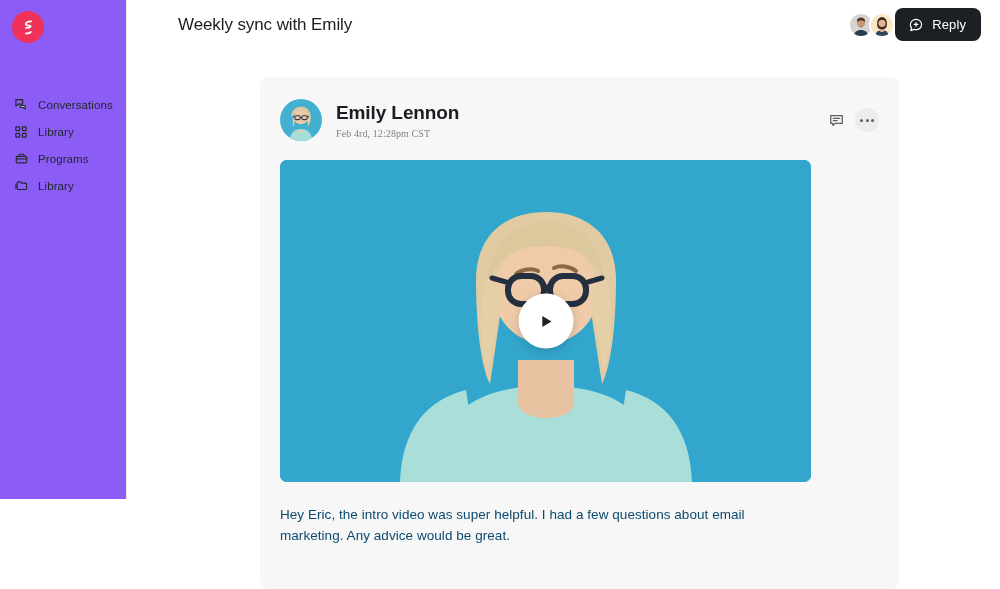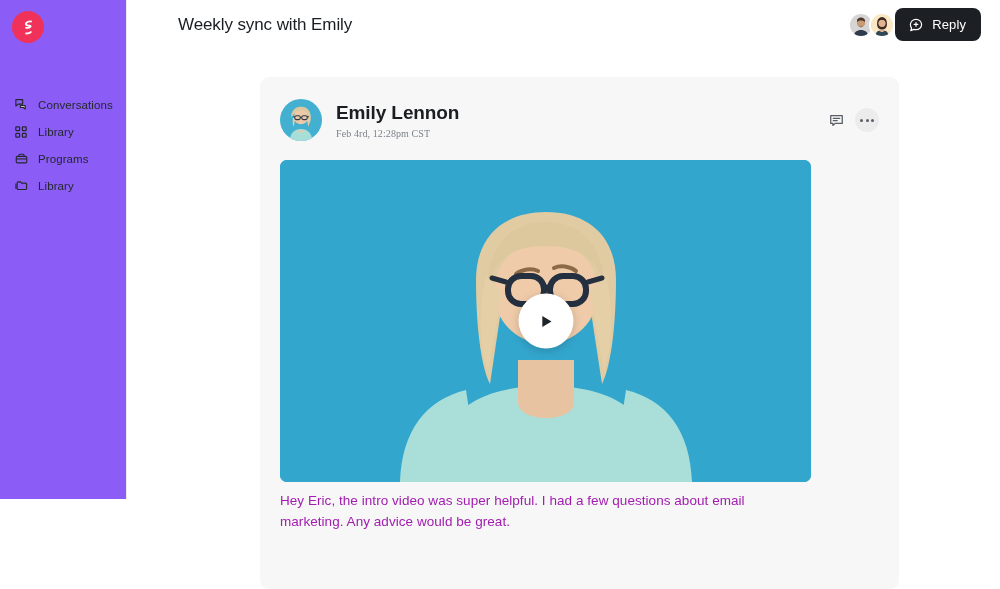--- a/index.html
+++ b/index.html
@@ -158,24 +158,24 @@
     transform: translate(-50%,-50%);
     width: 55px; height: 55px;
     border-radius: 50%;
     background: #ffffff;
     box-shadow: 0 2px 10px rgba(0,0,0,0.18);
     display: flex; align-items: center; justify-content: center;
   }
   .play svg { width: 20px; height: 20px; }
 
   .msg-text {
-    margin-top: 8px;
+    margin-top: 22px;
     font-size: 13.5px;
     line-height: 21px;
-    color: #a21caf;
+    color: #0c4a6e;
     width: 522px;
     letter-spacing: 0.05px;
   }
 </style>
 </head>
 <body>
 
 <div class="app">
 
   <aside class="sidebar">

